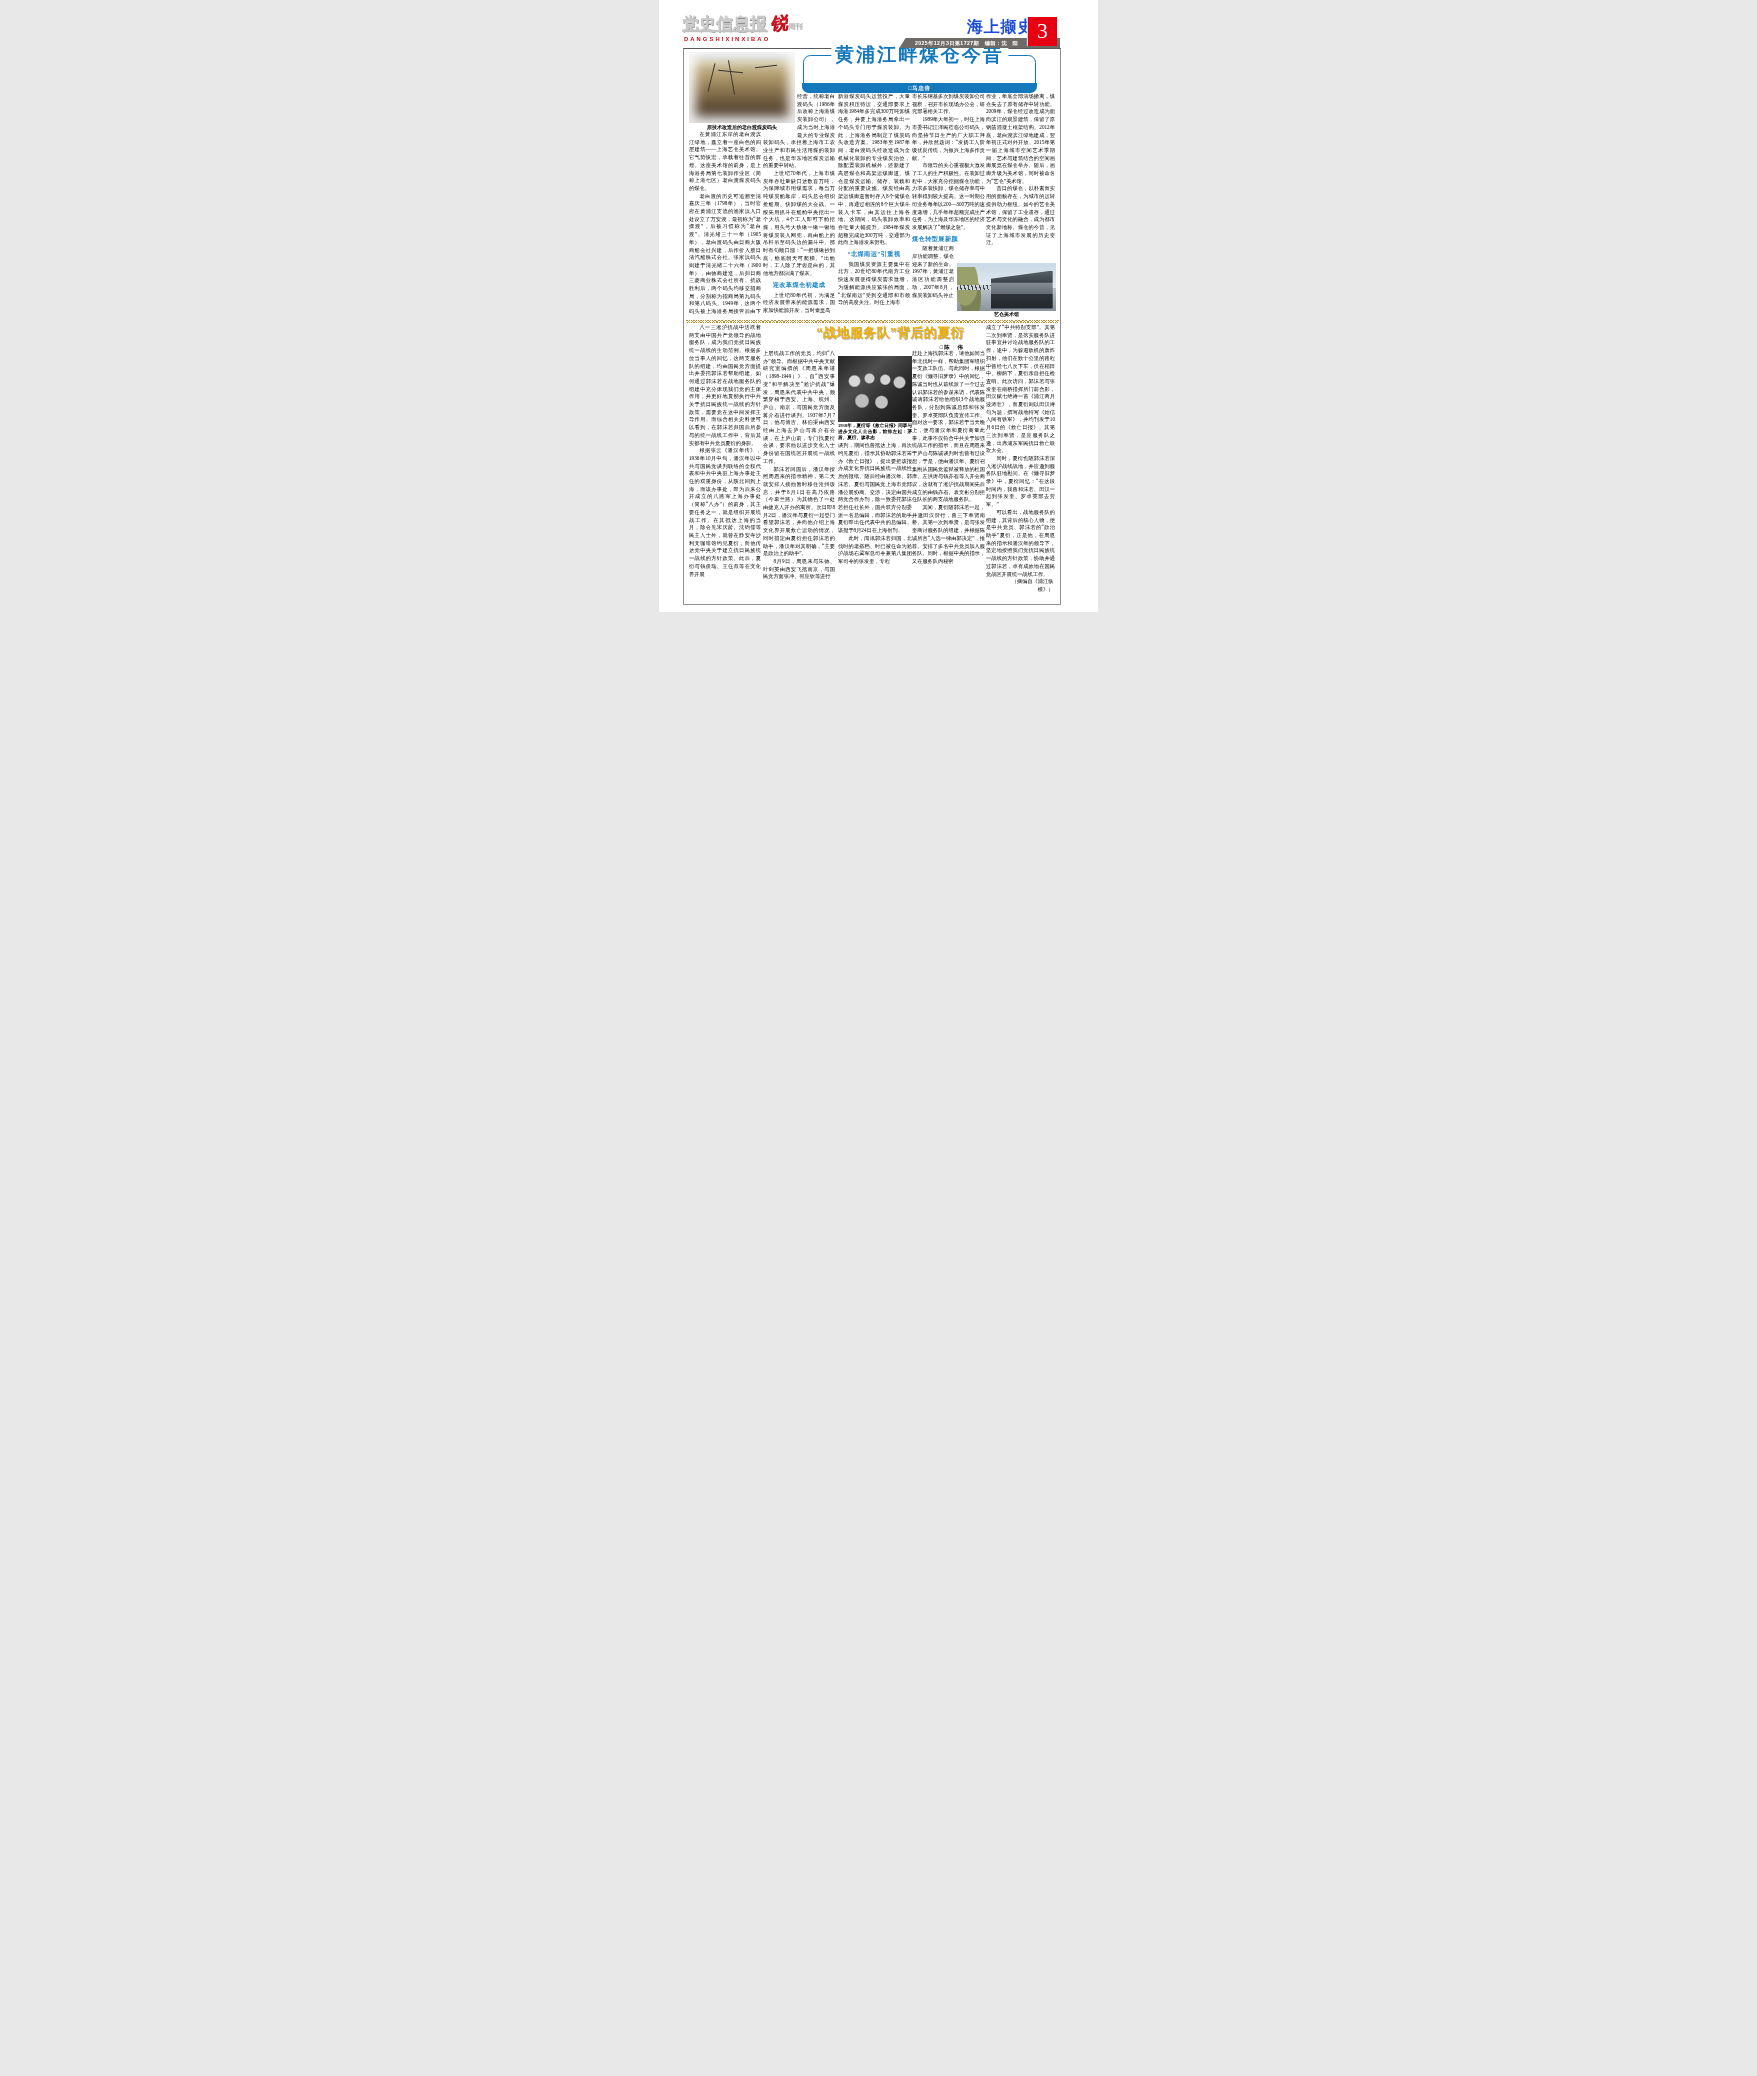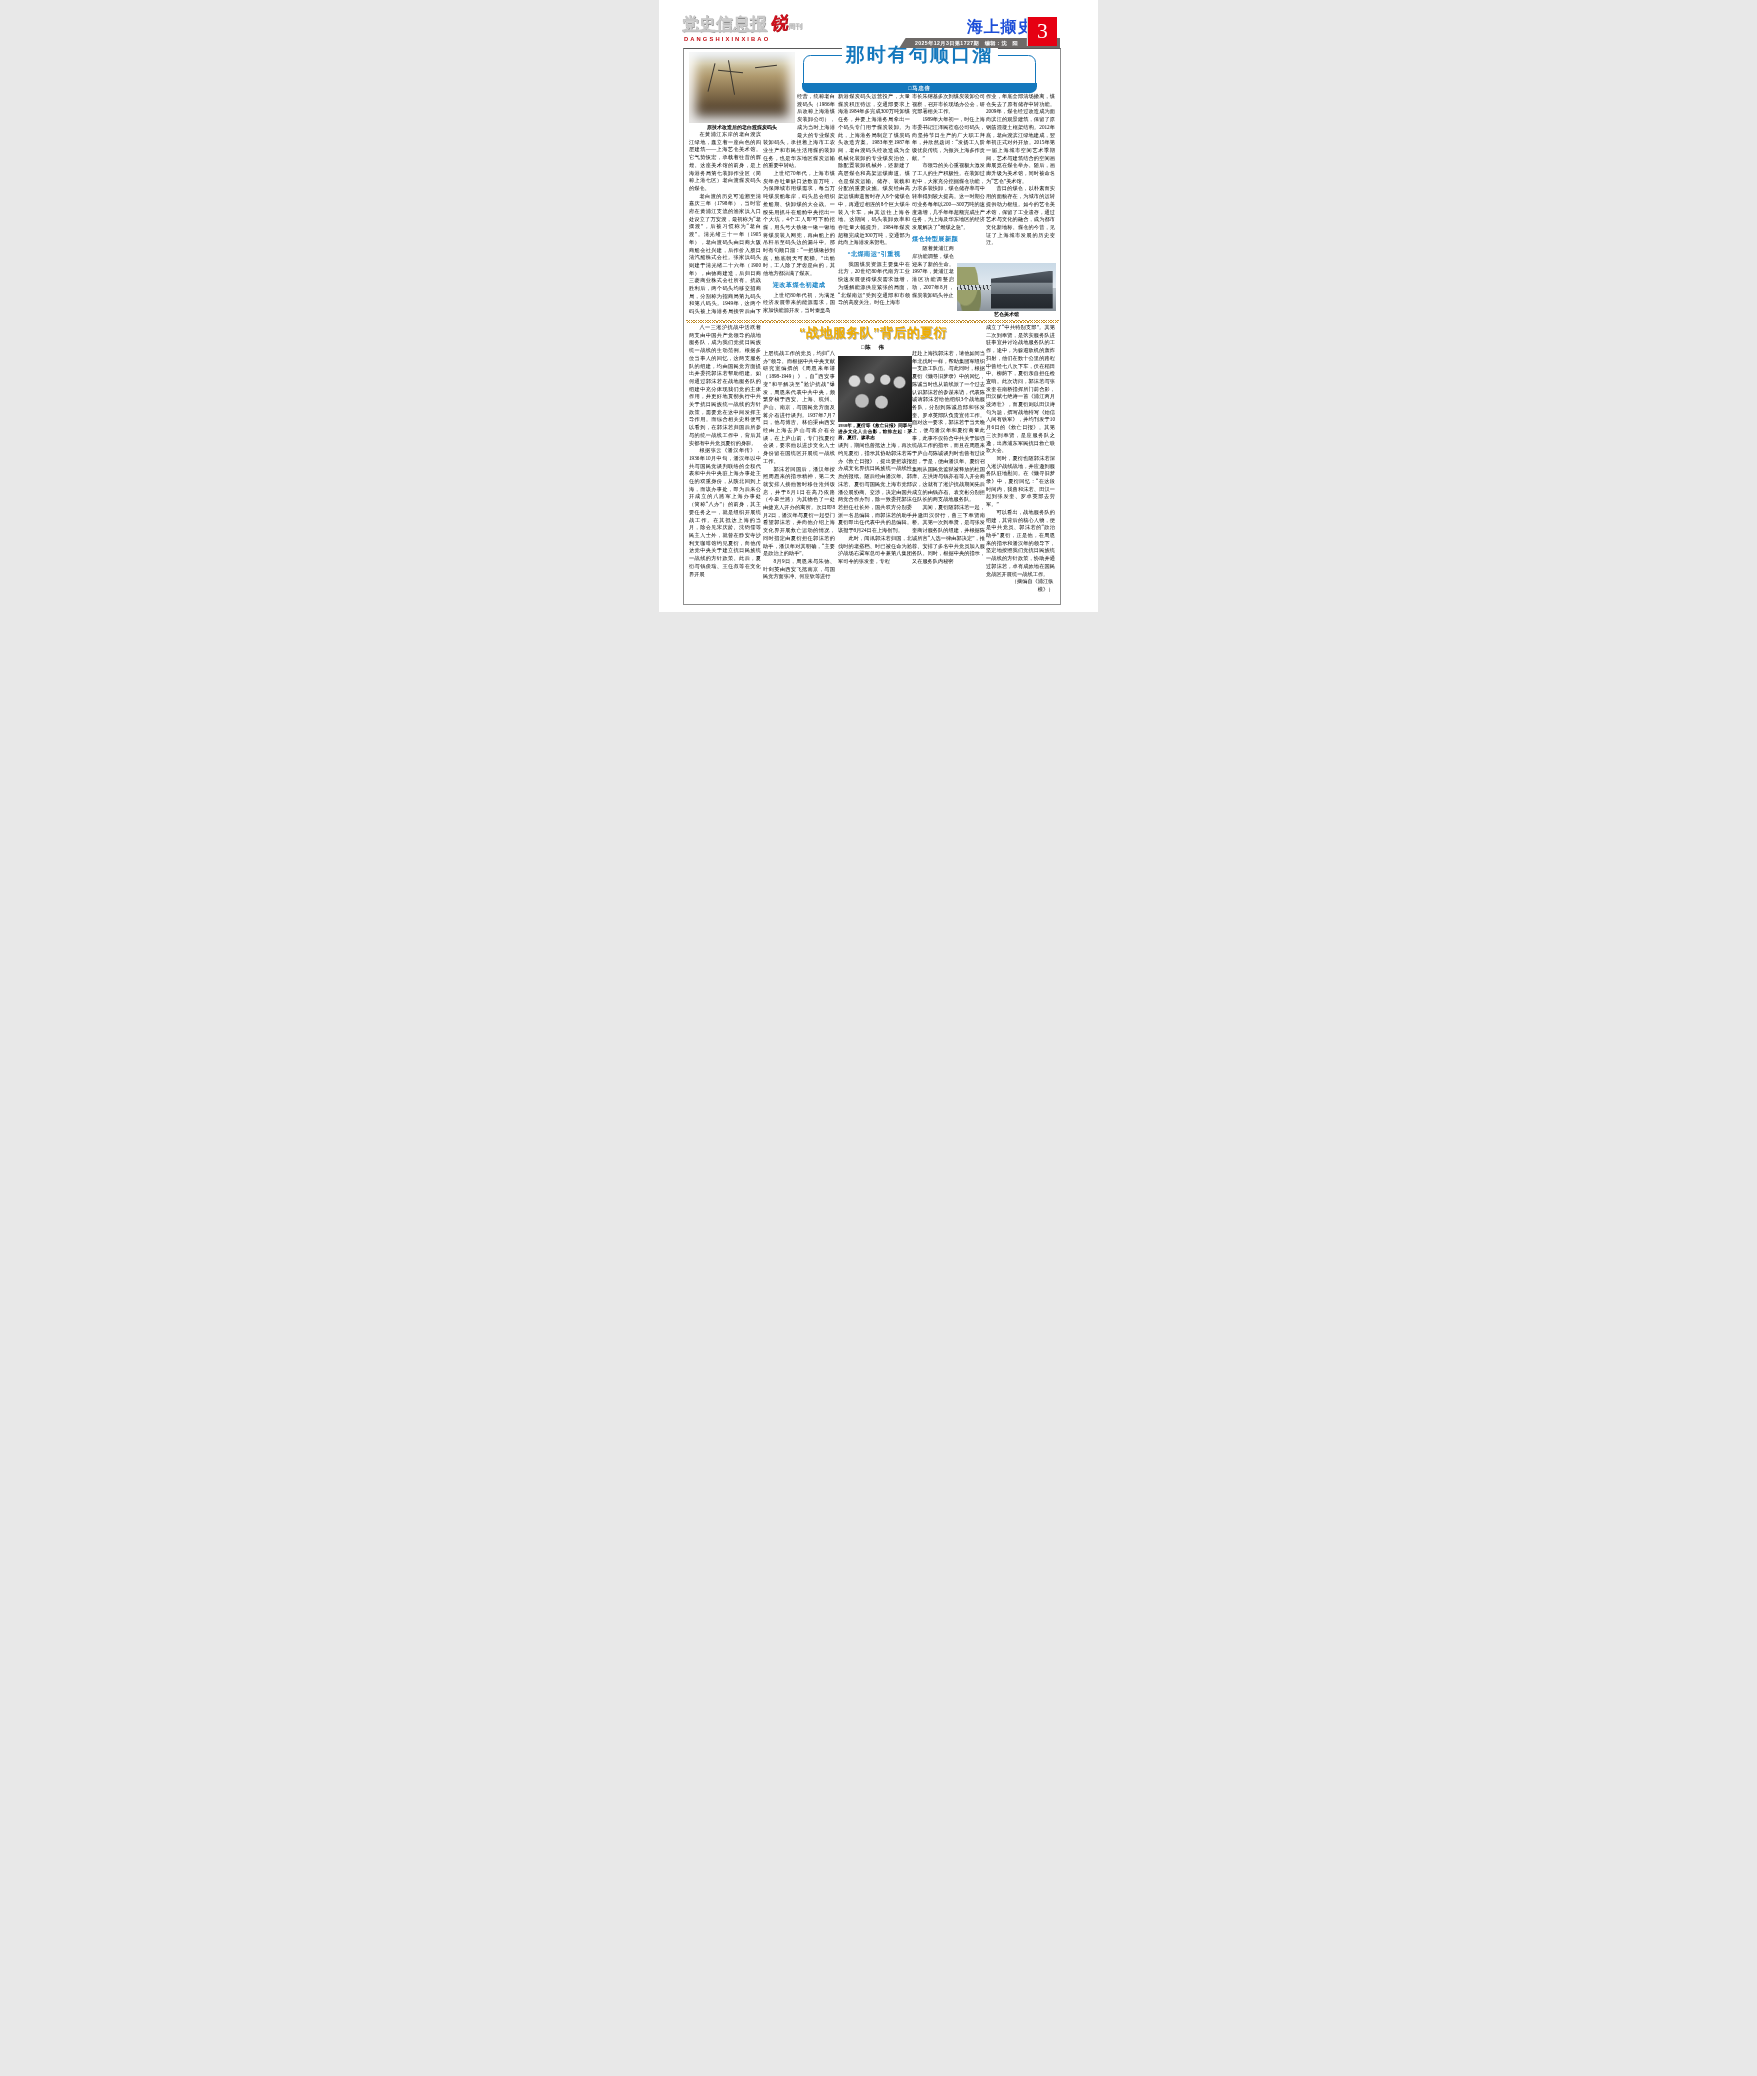--- a/index.html
+++ b/index.html
@@ -74,21 +74,21 @@
   .col p.noind{text-indent:0;}
   .subhead{font-family:"Liberation Sans","DejaVu Sans",sans-serif;font-weight:bold;color:#1b86c8;
            font-size:6.2px;line-height:1;text-align:center;margin:4.2px 0 3.3px;text-indent:0;letter-spacing:0.4px;}
   .float-spacer{float:left;width:34px;height:39px;}
   .narrow{width:42px;}
   .credit{text-align:right;text-indent:0;padding-right:1.7px;}
   
   .zigzag{position:absolute;left:1.7px;top:271px;width:373px;height:2.9px;background:
       repeating-linear-gradient(45deg,#c08d2e 0 0.7px,transparent 0.7px 2.5px),
       repeating-linear-gradient(-45deg,#c08d2e 0 0.7px,transparent 0.7px 2.5px);}
-  .t2-box{position:absolute;left:98px;top:277px;width:182px;text-align:center;}
+  .t2-box{position:absolute;left:98px;top:277px;width:182px;text-align:right;}
   .t2-title{font-family:"Liberation Sans","DejaVu Sans",sans-serif;font-weight:bold;font-size:13px;
             line-height:1.15;color:#f0ae00;letter-spacing:0.4px;white-space:nowrap;
             text-shadow:0.8px 0.8px 0 #b3b3b3;}
   .t2-byline{margin-top:2.9px;font-size:5.4px;font-weight:bold;letter-spacing:1.2px;color:#000;}
 </style>
 </head>
 <body>
 
 <div class="page">
 
@@ -114,21 +114,21 @@
 
       <div class="photo photo-wharf">
         <div class="crane c1"></div>
         <div class="crane c2"></div>
         <div class="crane c3"></div>
         <div class="crane c4"></div>
       </div>
       <div class="caption" style="position:absolute;left:5px;top:76px;width:106px;">原技术改造后的老白渡煤炭码头</div>
 
       <div class="t1-box">
-        <div class="t1-title">那时有句顺口溜</div>
+        <div class="t1-title">黄浦江畔煤仓今昔</div>
         <div class="t1-byline-bar">
           <span class="t1-byline">□马忠倍</span>
         </div>
       </div>
 
       <div class="col" style="left:5px;top:82px;width:72px;height:184px;">
         <p>在黄浦江东岸的老白渡滨江绿地，矗立着一座白色的四层建筑——上海艺仓美术馆。它气势恢宏，承载着往昔的辉煌。这座美术馆的前身，是上海港务局第七装卸作业区（简称上港七区）老白渡煤炭码头的煤仓。</p>
         <p>老白渡的历史可追溯至清嘉庆三年（1798年），当时官府在黄浦江支流的渔家浜入口处设立了万安渡，最初称为“老摆渡”，后被习惯称为“老白渡”。清光绪三十一年（1905年），老白渡码头由日商大阪商船会社兴建，后作价入股日清汽船株式会社。张家浜码头则建于清光绪二十六年（1900年），由德商建造，后归日商三菱商业株式会社所有。抗战胜利后，两个码头均移交招商局，分别称为招商局第九码头和第八码头。1949年，这两个码头被上海港务局接管后由下属的上港七区</p>
       </div>
 

